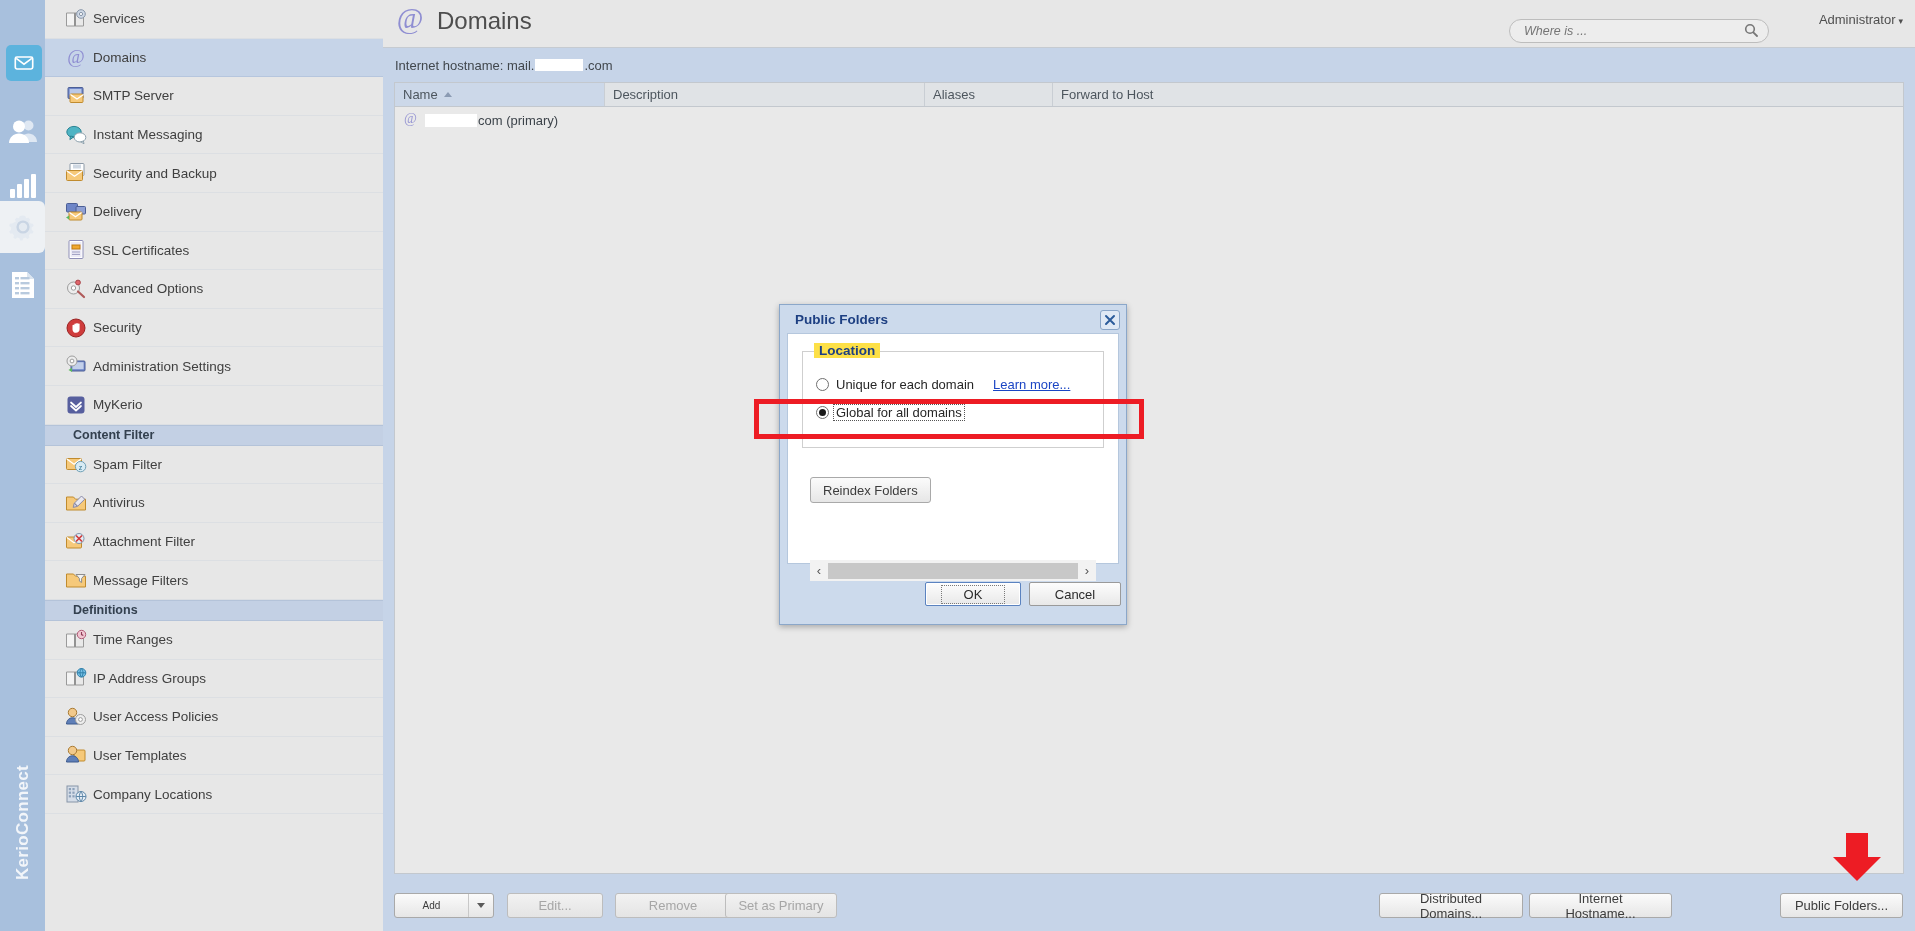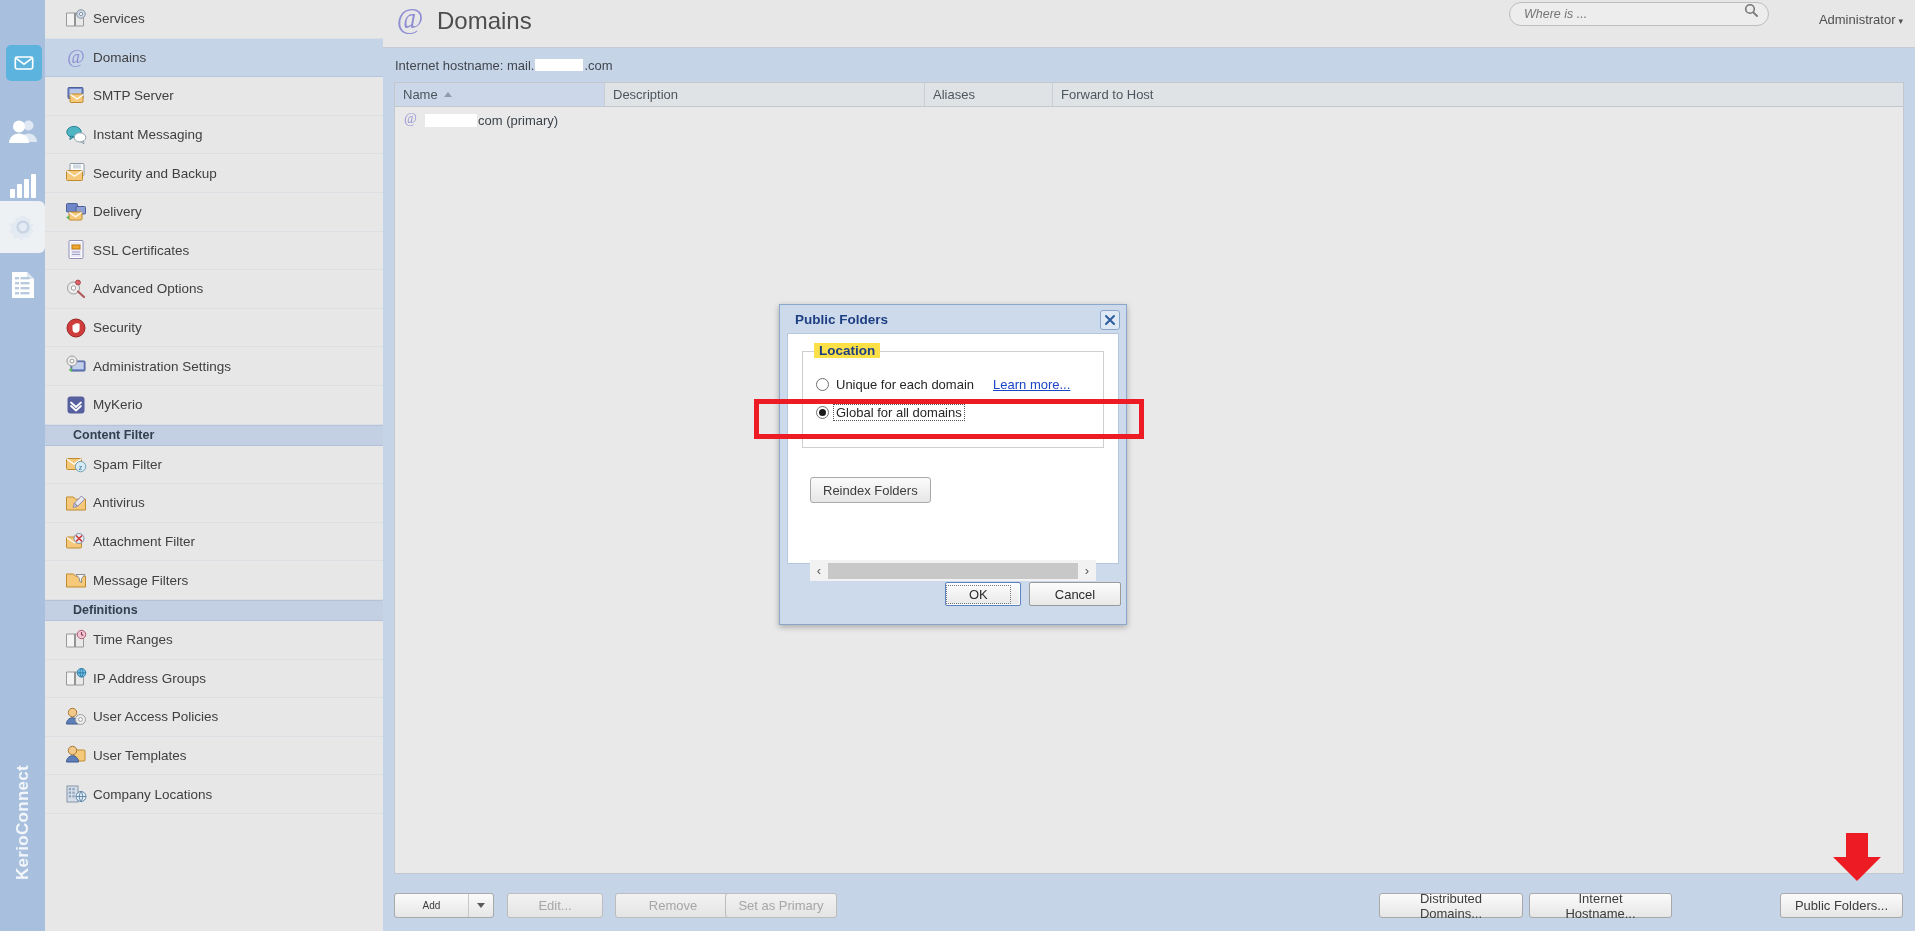--- a/index.html
+++ b/index.html
@@ -63,23 +63,23 @@
   
   .topbar{
     position:absolute;left:383px;top:0;right:0;height:47px;
     background:#e7e7e7;border-bottom:1px solid #c6cbd1;
   }
   .page-title{
     position:absolute;left:12px;top:4px;display:flex;align-items:center;gap:12px;
   }
   .page-title .ttl{font-size:24px;color:#4d4d4d;font-weight:normal;}
   .search-wrap{
-    position:absolute;right:146px;top:2px;width:260px;height:24px;
+    position:absolute;right:146px;top:19px;width:260px;height:24px;
     border:1px solid #bdbdbd;border-radius:12px;background:#ededed;
-    display:flex;box-sizing:border-box;
+    display:flex;align-items:center;box-sizing:border-box;
   }
   .search-wrap input{
     border:0;background:transparent;outline:none;flex:1;
     font-family:inherit;font-size:12.5px;font-style:italic;color:#9a9a9a;
     padding:0 4px 0 14px;
   }
   .search-wrap .mag{margin-right:10px;display:block;}
   .admin-menu{
     position:absolute;right:12px;top:12px;font-size:13px;color:#4f4f4f;
     cursor:default;
@@ -207,25 +207,25 @@
   }
   .hscroll .arrow{
     width:18px;height:21px;display:flex;align-items:center;justify-content:center;
     color:#555;font-size:13px;cursor:pointer;
   }
   .hscroll .thumb{flex:1;height:16px;background:#c8c8c8;}
   .dlg-foot{
     position:absolute;left:0;right:0;bottom:0;height:60px;
   }
   .btn-ok{
-    position:absolute;right:105px;bottom:18px;width:76px;height:24px;
+    position:absolute;right:105px;bottom:18px;width:96px;height:24px;
     border:1px solid #5b83c0;border-radius:2px;
     background:linear-gradient(#fdfdfd,#e8e8e8);
     font-family:inherit;font-size:13px;color:#2b2b2b;
-    display:flex;align-items:center;justify-content:flex-start;cursor:pointer;
+    display:flex;align-items:center;justify-content:center;cursor:pointer;
     box-shadow:inset 0 0 0 1px #fff;box-sizing:border-box;
   }
   .btn-ok .inner{border:1px dotted #7a7a7a;padding:1px 22px;}
   .btn-cancel{
     position:absolute;right:5px;bottom:18px;width:92px;height:24px;
     border:1px solid #9a9a9a;border-radius:2px;
     background:linear-gradient(#fdfdfd,#e8e8e8);
     font-family:inherit;font-size:13px;color:#2b2b2b;
     display:flex;align-items:center;justify-content:center;cursor:pointer;
     box-sizing:border-box;

